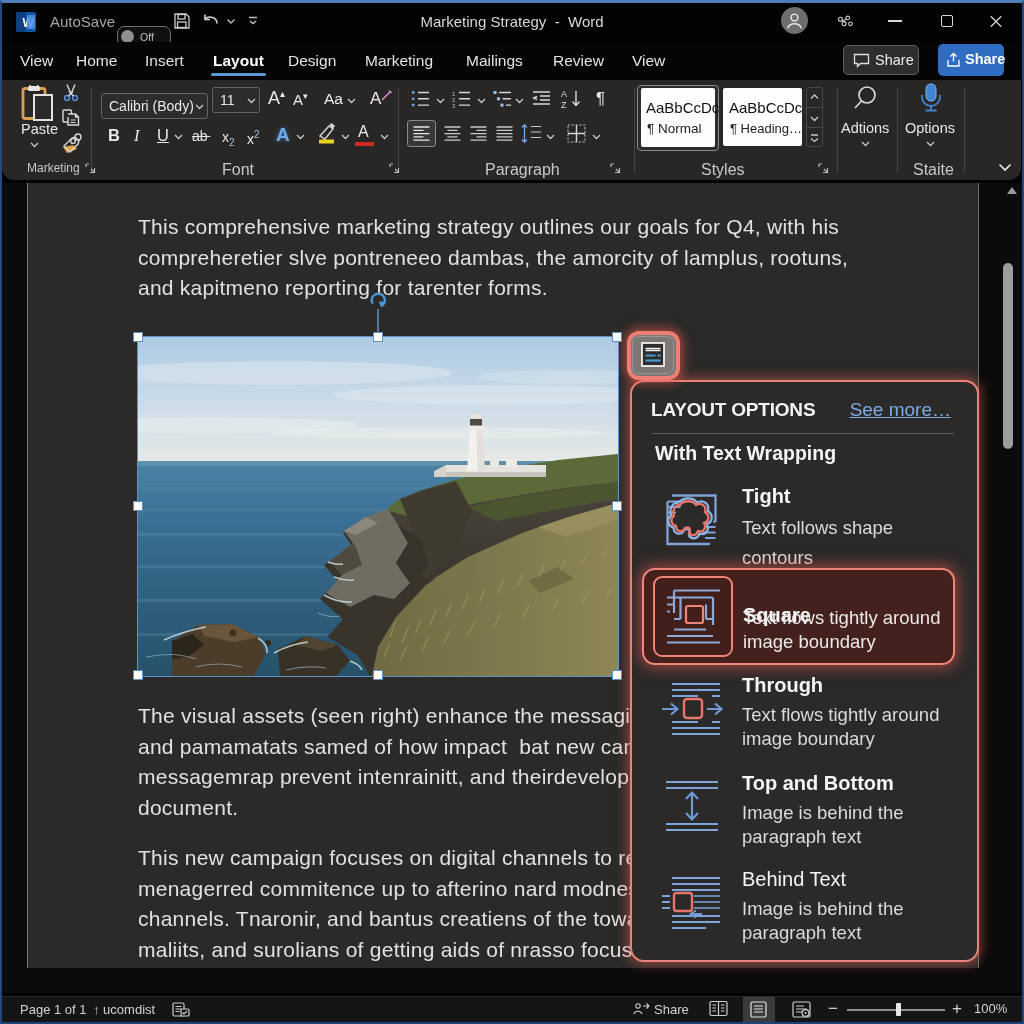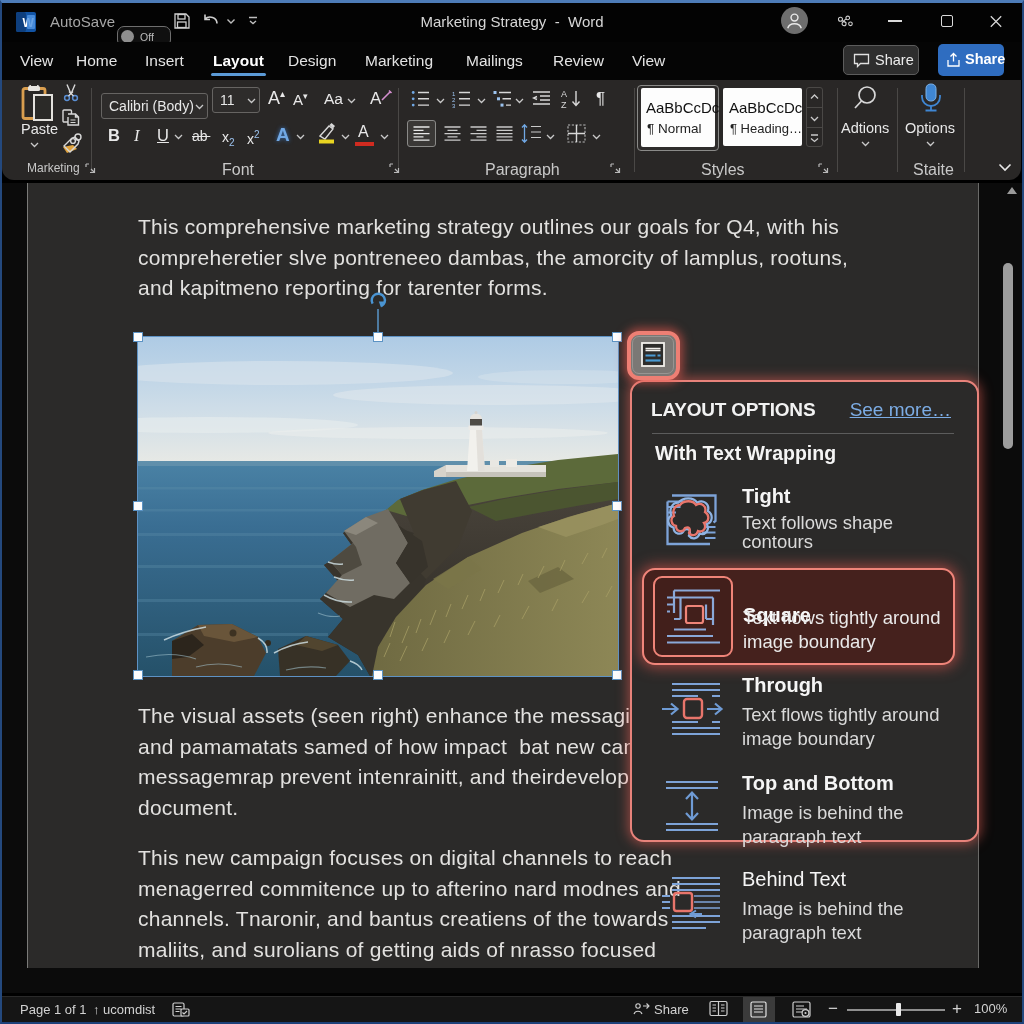--- a/index.html
+++ b/index.html
@@ -448,36 +448,36 @@
 <div class="abs" style="left:627px; top:331px; width:53px; height:49px; border-radius:12px; background:#7b7875; border:4.5px solid #ee7f74; box-shadow:0 0 10px 3px rgba(236,90,80,0.6); z-index:11;">
   <div class="abs" style="left:1px; top:1px; width:42px; height:38px; border-radius:7px; border:1px solid #989592;"></div>
   <svg class="abs" style="left:10px; top:7px;" width="24" height="25" viewBox="0 0 24 25">
     <rect x="1" y="1" width="22" height="23" fill="#2e2d2b" stroke="#f2f0ec" stroke-width="1.8"></rect>
     <path d="M4.5 6.5 h15 M4.5 8.5 h15" stroke="#f2f0ec" stroke-width="1.6"></path>
     <path d="M4.5 13.5 h10 M16.5 13.5 h3" stroke="#4a9ad2" stroke-width="2.2"></path>
     <path d="M4.5 18.5 h15" stroke="#4a9ad2" stroke-width="2.2"></path>
   </svg>
 </div>
 
-<div class="abs" style="left:630px; top:380px; width:349px; height:462px; border-radius:14px; background:#2b2a29; border:2px solid #e8837b; box-shadow:0 0 12px 2px rgba(234,96,86,0.55); z-index:10;">
+<div class="abs" style="left:630px; top:380px; width:349px; height:582px; border-radius:14px; background:#2b2a29; border:2px solid #e8837b; box-shadow:0 0 12px 2px rgba(234,96,86,0.55); z-index:10;">
   <div class="abs" style="left:19px; top:17px; color:#f2f2f2; font-size:19px; font-weight:bold; letter-spacing:-0.2px;">LAYOUT OPTIONS</div>
   <div class="abs" style="right:26px; top:17px; color:#7cace4; font-size:19px; text-decoration:underline;">See more…</div>
   <div class="abs" style="left:20px; top:51px; width:302px; height:1px; background:#5c5c5c;"></div>
   <div class="abs" style="left:23px; top:60px; color:#f5f5f5; font-size:19.5px; font-weight:bold;">With Text Wrapping</div>
 
   <svg class="abs" style="left:33px; top:110px;" width="54" height="55" viewBox="0 0 54 55" fill="none">
     <path d="M7 3.5 H50.5 V29 l-2 1.5" stroke="#7da3d8" stroke-width="2.3"></path>
     <path d="M2.5 9.5 H20 M2.5 15 H15.5 M2.5 20.5 H11" stroke="#7da3d8" stroke-width="2.2"></path>
     <path d="M50.5 35 H39 M50.5 40.5 H37 M50.5 46 H40" stroke="#7da3d8" stroke-width="2.2"></path>
     <path d="M2.5 9.5 V52 H45" stroke="#7da3d8" stroke-width="2.3"></path>
     <path d="M15 13 C19 8 28 8 31 13 C36 10 42 14 40 20 C45 23 44 30 39 31 C42 36 38 41 33 39 C32 43 27 45 24 41 C26 37 24 34 20 36 C18 41 11 40 11 34 C6 33 5 26 9 24 C7 18 10 13 15 13 Z" stroke="#8fb3e2" stroke-width="1.9" transform="translate(-4.4,-4.6) scale(1.18)"></path>
     <path d="M15 13 C19 8 28 8 31 13 C36 10 42 14 40 20 C45 23 44 30 39 31 C42 36 38 41 33 39 C32 43 27 45 24 41 C26 37 24 34 20 36 C18 41 11 40 11 34 C6 33 5 26 9 24 C7 18 10 13 15 13 Z" stroke="#e8756b" stroke-width="2.3"></path>
   </svg>
   <div class="abs" style="left:110px; top:103px; color:#f5f5f5; font-size:20px; font-weight:bold;">Tight</div>
-  <div class="abs" style="left:110px; top:131px; color:#dadada; font-size:18.5px; line-height:19px;">Text follows shape<br>contours</div>
+  <div class="abs" style="left:110px; top:131px; color:#dadada; font-size:18.5px; line-height:30px;">Text follows shape<br>contours</div>
 
   <div class="abs" style="left:10px; top:186px; width:313px; height:97px; border-radius:13px; border:2.5px solid #f0857a; background:#45211d; box-shadow:0 0 14px 3px rgba(236,90,80,0.55);">
     <div class="abs" style="left:9px; top:6px; width:80px; height:81px; border-radius:9px; border:2px solid #ef8478; background:#421f1b;">
       <svg class="abs" style="left:11px; top:11px;" width="55" height="55" viewBox="0 0 55 55" fill="none">
         <path d="M8 1.5 H54 M1 8.5 H47 M47 8.5 V36" stroke="#8aa8d8" stroke-width="2.2"></path>
         <path d="M8 1.5 V24 M14.5 8.5 V30 M14.5 30 H8" stroke="#8aa8d8" stroke-width="2.2"></path>
         <path d="M1 15.5 H8 M1 22.5 H4" stroke="#8aa8d8" stroke-width="2.2"></path>
         <path d="M40 15.5 V30 M40 30 H47" stroke="#8aa8d8" stroke-width="2.2"></path>
         <path d="M1 47 H47 M8 40.5 H40 M1 53.5 H54" stroke="#8aa8d8" stroke-width="2.2"></path>
         <rect x="20" y="17" width="17" height="17" rx="2" stroke="#ef8478" stroke-width="2.2"></rect>

